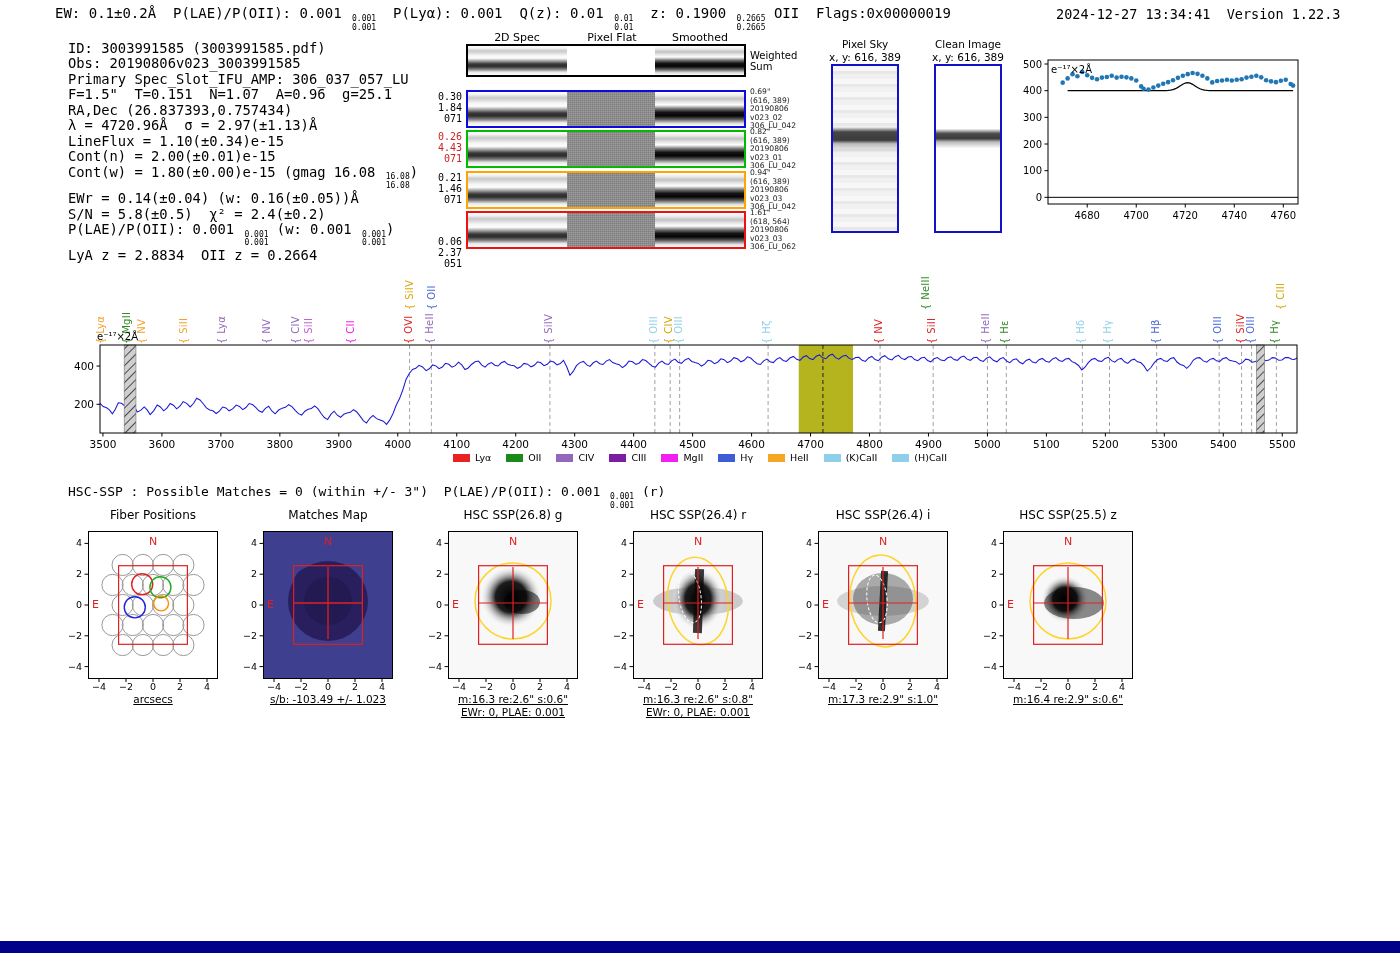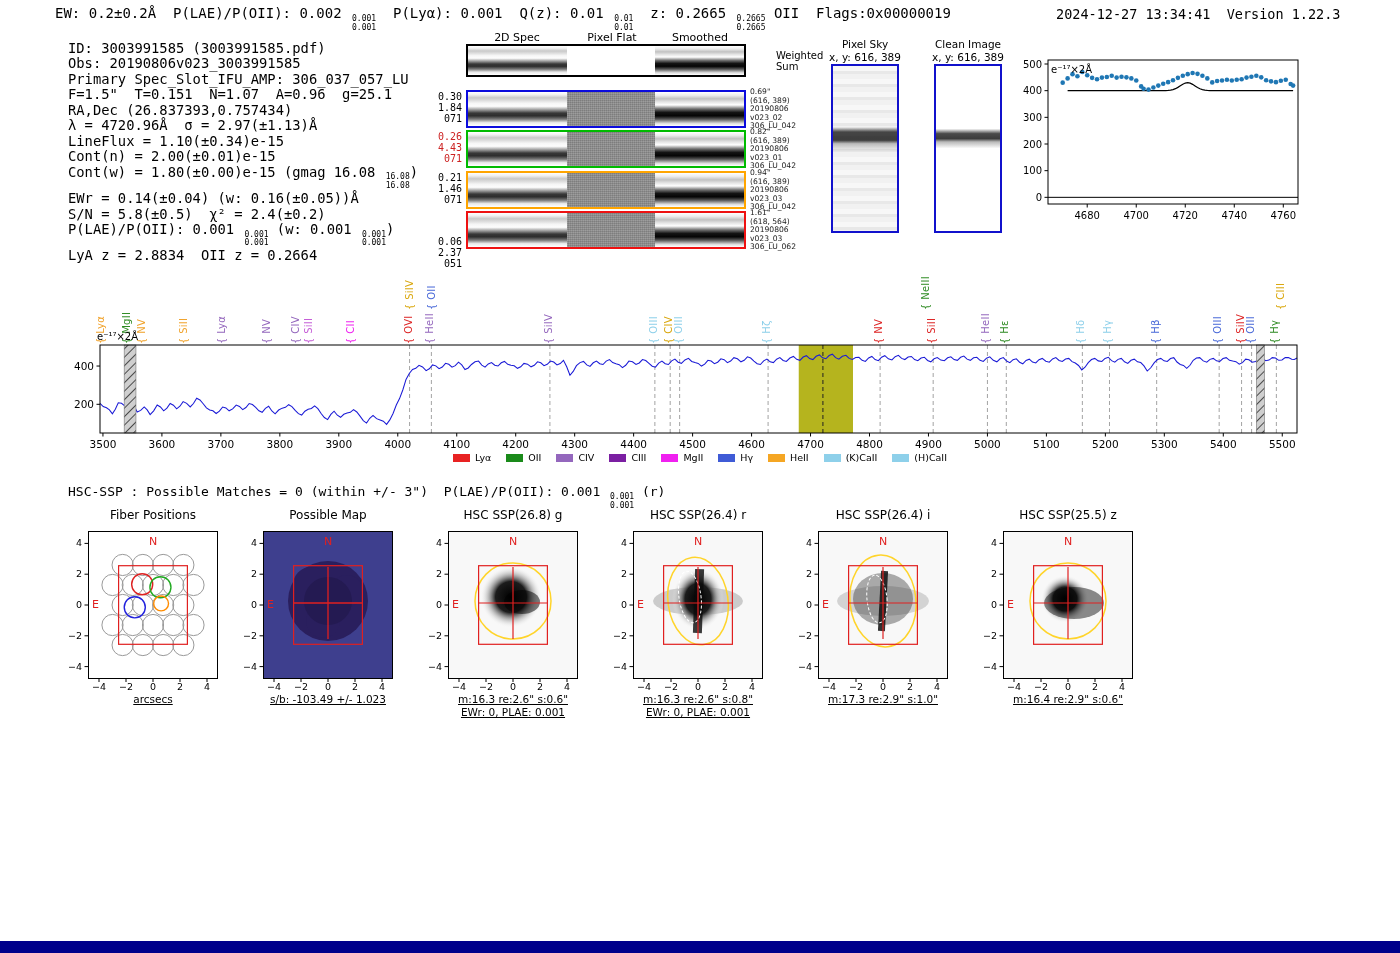--- a/index.html
+++ b/index.html
@@ -52,21 +52,21 @@
   #footerBar{position:absolute;left:0;top:941px;width:1400px;height:12px;background:#00008B;}
   .cutTitle{position:absolute;top:508px;font-size:12px;transform:translateX(-50%);}
   .tick{position:absolute;font-size:9.5px;color:#000;}
   .cap{position:absolute;font-size:10.5px;transform:translateX(-50%);white-space:pre;text-decoration:underline;}
   #mainUnit,#zoomUnitHtml{font-size:10px;}
 </style>
 </head>
 <body>
 
 <div id="page">
-  <div id="hdrLeft" class="t mono"><span>EW: 0.2±0.2Å  P(LAE)/P(OII): 0.002 </span><span class="frac"><span>0.001</span><span>0.001</span></span><span>  P(Lyα): 0.001  Q(z): 0.01 </span><span class="frac"><span>0.01</span><span>0.01</span></span><span>  z: 0.2665 </span><span class="frac"><span>0.2665</span><span>0.2665</span></span><span> OII  Flags:0x00000019</span></div>
+  <div id="hdrLeft" class="t mono"><span>EW: 0.1±0.2Å  P(LAE)/P(OII): 0.001 </span><span class="frac"><span>0.001</span><span>0.001</span></span><span>  P(Lyα): 0.001  Q(z): 0.01 </span><span class="frac"><span>0.01</span><span>0.01</span></span><span>  z: 0.1900 </span><span class="frac"><span>0.2665</span><span>0.2665</span></span><span> OII  Flags:0x00000019</span></div>
   <div id="hdrRight" class="t mono"><span>2024-12-27 13:34:41</span><span>  </span><span>Version 1.22.3</span></div>
 
   <div id="infoBlock" class="t mono"><div class="info-line"><span>ID: 3003991585 (3003991585.pdf)</span></div><div class="info-line"><span>Obs: 20190806v023_3003991585</span></div><div class="info-line"><span>Primary Spec_Slot_IFU_AMP: 306_037_057_LU</span></div><div class="info-line"><span>F=1.5"  T=0.151  N=1.07  A=0.96  g=25.1</span></div><div class="info-line"><span>RA,Dec (26.837393,0.757434)</span></div><div class="info-line"><span>λ = 4720.96Å  σ = 2.97(±1.13)Å</span></div><div class="info-line"><span>LineFlux = 1.10(±0.34)e-15</span></div><div class="info-line"><span>Cont(n) = 2.00(±0.01)e-15</span></div><div class="info-line"><span>Cont(w) = 1.80(±0.00)e-15 (gmag 16.08 </span><span class="frac"><span>16.08</span><span>16.08</span></span><span>)</span></div><div class="info-line"><span>EWr = 0.14(±0.04) (w: 0.16(±0.05))Å</span></div><div class="info-line"><span>S/N = 5.8(±0.5)  χ² = 2.4(±0.2)</span></div><div class="info-line"><span>P(LAE)/P(OII): 0.001 </span><span class="frac"><span>0.001</span><span>0.001</span></span><span> (w: 0.001 </span><span class="frac"><span>0.001</span><span>0.001</span></span><span>)</span></div><div class="info-line"><span>LyA z = 2.8834  OII z = 0.2664</span></div></div>
 
   <div class="t sans colhdr ctr" style="left:517px;">2D Spec</div>
   <div class="t sans colhdr ctr" style="left:612px;">Pixel Flat</div>
   <div class="t sans colhdr ctr" style="left:700px;">Smoothed</div>
 
   <div class="t sans skytitle ctr" style="left:865px;top:38px;">Pixel Sky</div>
   <div class="t sans skytitle ctr" style="left:865px;top:51px;">x, y: 616, 389</div>
@@ -305,21 +305,21 @@
     </div>
 
   <div id="hscLine" class="t mono"><span>HSC-SSP : Possible Matches = 0 (within +/- 3")  P(LAE)/P(OII): 0.001 </span><span class="frac"><span>0.001</span><span>0.001</span></span><span> (r)</span></div>
 
   <div id="footerBar"></div>
 <div class="row-box" style="left: 466px; top: 44px; height: 33px; border: 2px solid rgb(0, 0, 0);">
       <div class="seg s2d" style="left: 0px; width: 99px;"></div>
       <div class="seg wflat" style="left: 99px; width: 88px;"></div>
       <div class="seg ssm" style="left: 187px; width: 89px;"></div>
     </div>
-    <div class="t sans row-right-big" style="left: 750px; top: 50px; margin-left: 26px;"><div>Weighted</div><div>Sum</div></div>
+    <div class="t sans row-right-big" style="left: 750px; top: 50px;"><div>Weighted</div><div>Sum</div></div>
     <div class="t mono row-left" style="left: 392px; top: 92px; color: rgb(0, 0, 0);"><div>0.30</div><div>1.84</div><div>071</div></div>
     <div class="row-box" style="left: 466px; top: 90px; height: 38px; border: 2px solid rgb(11, 11, 221);">
       <div class="seg s2d" style="left: 0px; width: 99px;"></div>
       <div class="seg sflat" style="left: 99px; width: 88px;"></div>
       <div class="seg ssm" style="left: 187px; width: 89px;"></div>
     </div>
     <div class="t sans row-right" style="left: 750px; top: 88px;"><div>0.69"</div><div>(616, 389)</div><div>20190806</div><div>v023_02</div><div>306_LU_042</div></div>
     <div class="t mono row-left" style="left: 392px; top: 132px; color: rgb(204, 34, 34);"><div>0.26</div><div>4.43</div><div>071</div></div>
     <div class="row-box" style="left: 466px; top: 130px; height: 38px; border: 2px solid rgb(0, 187, 0);">
       <div class="seg s2d" style="left: 0px; width: 99px;"></div>
@@ -389,21 +389,21 @@
     <div class="tick" style="left: 64px; top: 660.6px; width: 18px; text-align: right;">−4</div>
     <div class="tick" style="left: 118px; top: 681px; width: 16px; text-align: center;">−2</div>
     <div class="tick" style="left: 64px; top: 629.8px; width: 18px; text-align: right;">−2</div>
     <div class="tick" style="left: 145px; top: 681px; width: 16px; text-align: center;">0</div>
     <div class="tick" style="left: 64px; top: 599px; width: 18px; text-align: right;">0</div>
     <div class="tick" style="left: 172px; top: 681px; width: 16px; text-align: center;">2</div>
     <div class="tick" style="left: 64px; top: 568.2px; width: 18px; text-align: right;">2</div>
     <div class="tick" style="left: 199px; top: 681px; width: 16px; text-align: center;">4</div>
     <div class="tick" style="left: 64px; top: 537.4px; width: 18px; text-align: right;">4</div>
     <div class="t sans cap" style="left: 153px; top: 693px;">arcsecs</div>
-    <div class="t sans cutTitle" style="left: 328px;">Possible Map</div>
+    <div class="t sans cutTitle" style="left: 328px;">Matches Map</div>
     <svg width="130" height="148" style="position: absolute; left: 263px; top: 531px; overflow: visible;">
       <rect x="0" y="0" width="130" height="148" fill="#3e3f8e"></rect>
       <circle cx="65" cy="70" r="40" fill="#2a1f5e"></circle>
       <circle cx="48" cy="54" r="18" fill="#2a1f5e"></circle>
       <circle cx="84" cy="60" r="16" fill="#2a1f5e"></circle>
       <circle cx="60" cy="90" r="17" fill="#2a1f5e"></circle>
       <circle cx="65" cy="70" r="24" fill="#241a52"></circle>
       <line x1="31" y1="72" x2="99" y2="72" stroke="#e02020" stroke-width="1.3"></line>
       <line x1="65" y1="36" x2="65" y2="108" stroke="#e02020" stroke-width="1.3"></line>
       <rect x="30.6" y="34.7" width="68.8" height="78.6" fill="none" stroke="#e02020" stroke-width="1.2"></rect>

